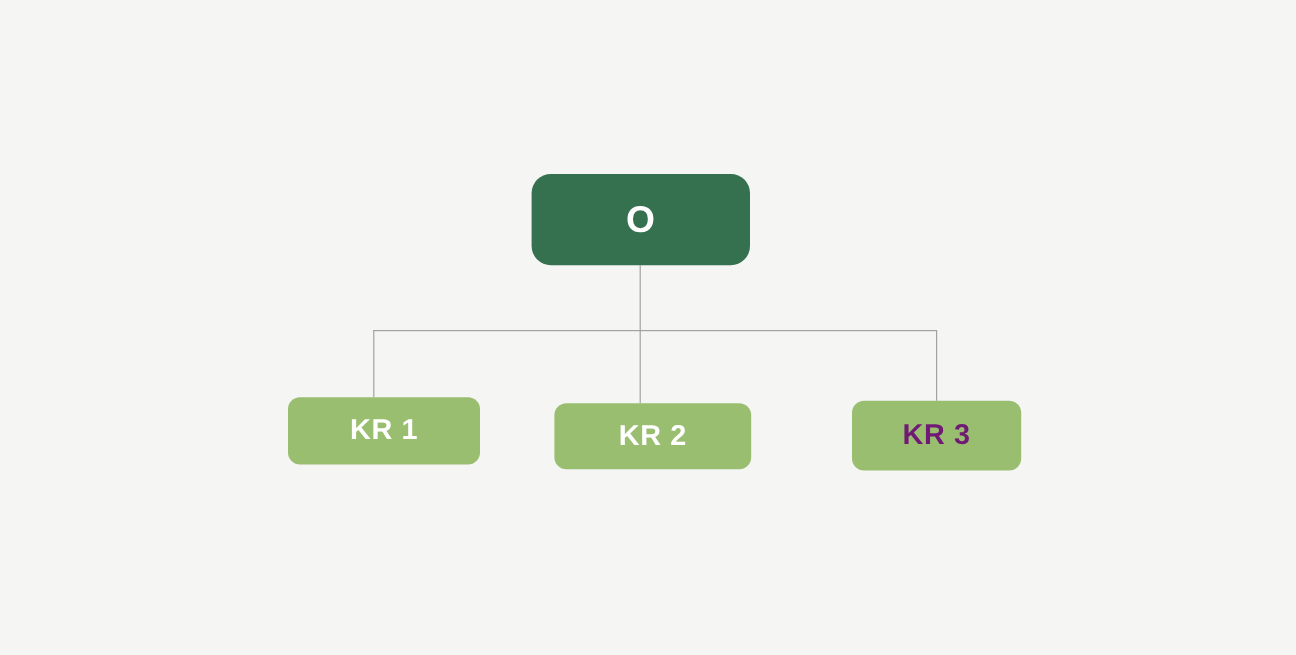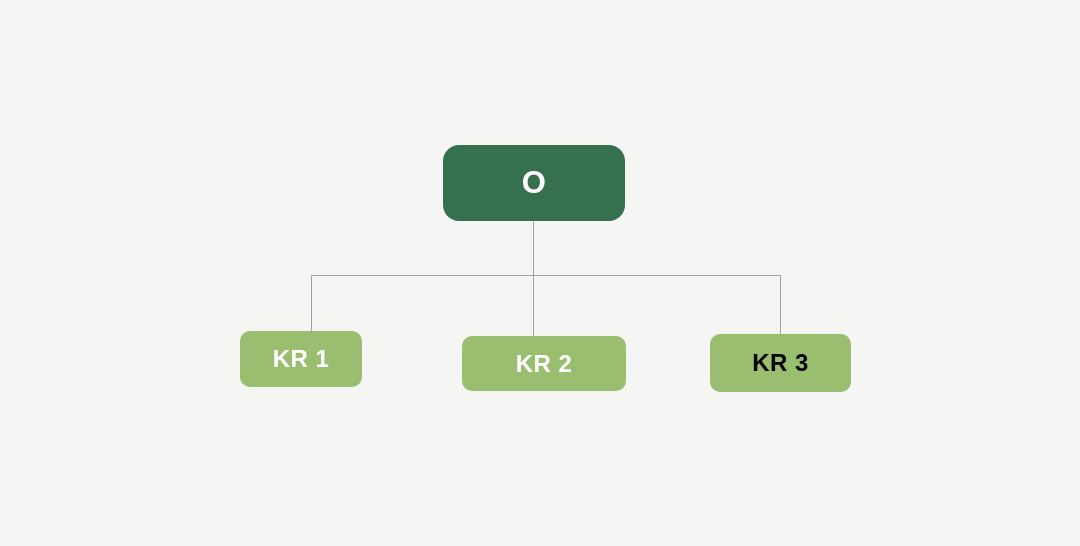--- a/index.html
+++ b/index.html
@@ -34,21 +34,21 @@
     width: 182px;
     height: 76px;
     border-radius: 16px;
     font-size: 31px;
   }
   .node-kr {
     height: 56px;
     border-radius: 10px;
     font-size: 24px;
   }
-  .node-kr1 { left: 240px; top: 331px; width: 122px; }
+  .node-kr1 { left: 240px; top: 331px; width: 160px; }
   .node-kr2 { left: 462px; top: 336px; width: 164px; height: 55px; }
   .node-kr3 { left: 710px; top: 334px; width: 141px; height: 58px; }
   .connector {
     position: absolute;
     background: #a2a2a2;
     z-index: 1;
   }
   .conn-center-v {
     left: 533px;
     top: 221px;
@@ -83,15 +83,15 @@
   <div class="connector conn-h" style="background: rgb(162, 162, 162);"></div>
   <div class="connector conn-left-v" style="background: rgb(162, 162, 162);"></div>
   <div class="connector conn-right-v" style="background: rgb(162, 162, 162);"></div>
 
   <div class="node node-objective" style="background: rgb(54, 113, 79); color: rgb(255, 255, 255);">O</div>
 
   <div class="node node-kr node-kr1" style="background: rgb(154, 190, 112); color: rgb(255, 255, 255);">KR 1</div>
 
   <div class="node node-kr node-kr2" style="background: rgb(154, 190, 112); color: rgb(255, 255, 255);">KR 2</div>
 
-  <div class="node node-kr node-kr3" style="background: rgb(154, 190, 112); color: #000000; text-align: center;">KR 3</div>
+  <div class="node node-kr node-kr3" style="background: rgb(154, 190, 112); color: #701a75; text-align: center;">KR 3</div>
 
 </div>
 
 </body></html>

